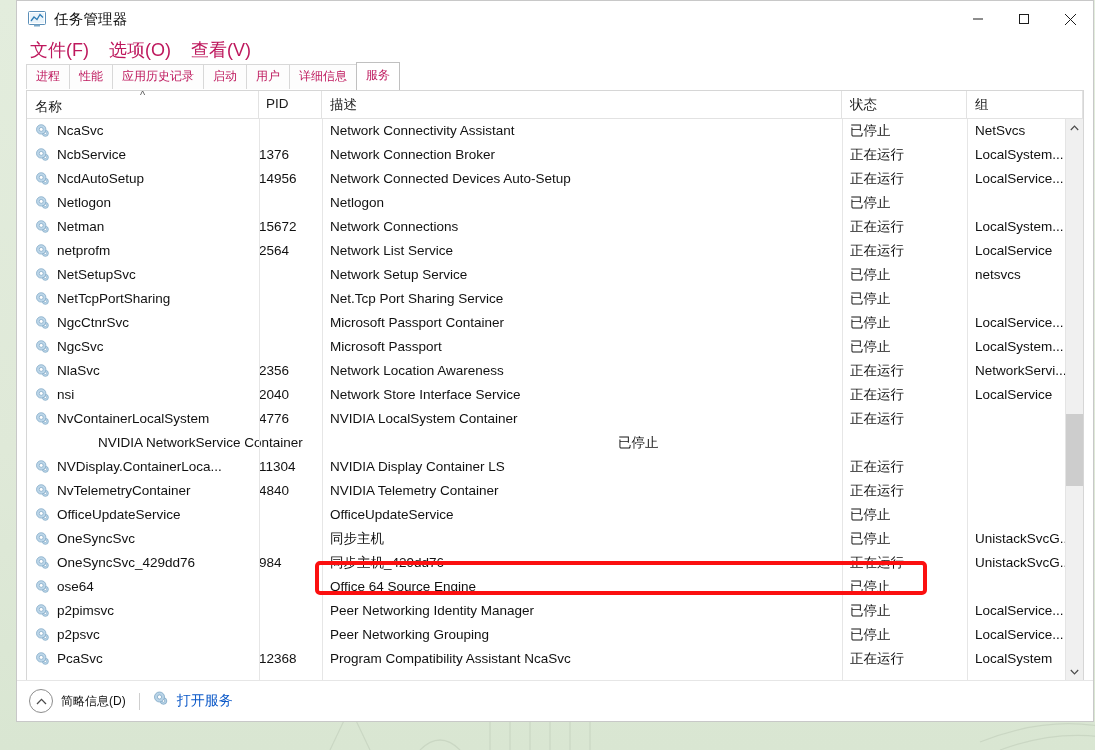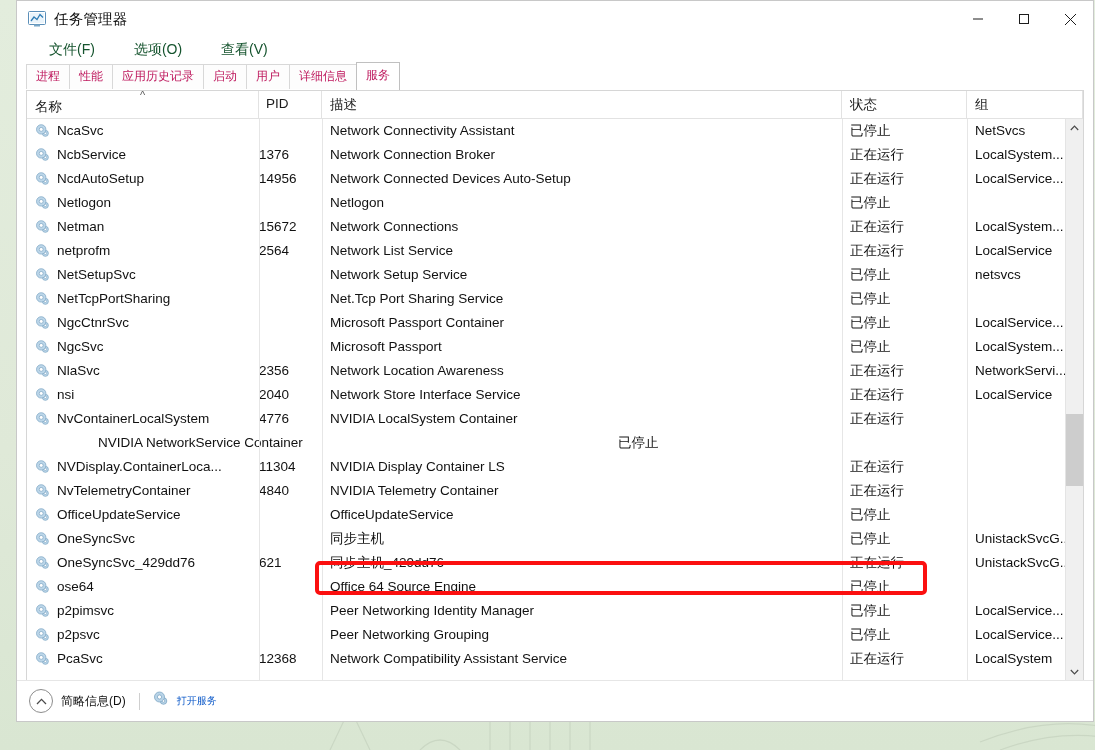--- a/index.html
+++ b/index.html
@@ -79,27 +79,26 @@
   
   #menubar {
     height: 25px;
     min-height: 25px;
     display: flex;
     align-items: center;
     padding-left: 10px;
     background: #ffffff;
   }
   .menuitem {
-    font-size: 14px;
-    color: #14532d;
+    font-size: 18px;
+    color: #be185d;
     padding: 2px 8px 2px 3px;
     margin-right: 9px;
     cursor: default;
     white-space: nowrap;
-    margin-left: 19px;
   }
 
   
   #tabstrip {
     height: 28px;
     min-height: 28px;
     display: flex;
     align-items: flex-end;
     padding-left: 9px;
     background: #ffffff;
@@ -304,21 +303,21 @@
     background: #cfcfcf;
     margin: 0 13px;
   }
   #openservices {
     display: flex;
     align-items: center;
     gap: 7px;
     cursor: pointer;
   }
   #openservices-label {
-    font-size: 10px;
+    font-size: 14px;
     color: #0b58c8;
   }
 </style>
 </head>
 <body>
 
 <div id="desktop">
   <svg class="doodle" viewBox="0 0 1000 60" preserveAspectRatio="none">
     <g stroke="#8d9a88" stroke-width="1.2" fill="none" opacity=".55">
       <path d="M210 60 L230 18 L250 60"></path>
@@ -708,21 +707,21 @@
                 <span class="gear"><svg width="16" height="16" viewBox="0 0 17 16">
                     <g fill="#bcd6e9" stroke="#80a8c5" stroke-width="0.8">
                       <circle cx="11" cy="10.5" r="3.2"></circle>
                       <circle cx="6.6" cy="6.3" r="5"></circle>
                     </g>
                     <circle cx="6.6" cy="6.3" r="2.1" fill="#ffffff" stroke="#80a8c5" stroke-width="0.8"></circle>
                     <circle cx="11" cy="10.5" r="1.25" fill="#ffffff" stroke="#80a8c5" stroke-width="0.7"></circle>
                   </svg></span>
                 <span class="namelabel">OneSyncSvc_429dd76</span>
               </div>
-              <div class="cell c-pid">621</div>
+              <div class="cell c-pid">984</div>
               <div class="cell c-desc">同步主机_429dd76</div>
               <div class="cell c-status">正在运行</div>
               <div class="cell c-group">UnistackSvcG...</div>
             </div>
             <div class="row">
               <div class="cell c-name">
                 <span class="gear"><svg width="16" height="16" viewBox="0 0 17 16">
                     <g fill="#bcd6e9" stroke="#80a8c5" stroke-width="0.8">
                       <circle cx="11" cy="10.5" r="3.2"></circle>
                       <circle cx="6.6" cy="6.3" r="5"></circle>
@@ -777,21 +776,21 @@
                     <g fill="#bcd6e9" stroke="#80a8c5" stroke-width="0.8">
                       <circle cx="11" cy="10.5" r="3.2"></circle>
                       <circle cx="6.6" cy="6.3" r="5"></circle>
                     </g>
                     <circle cx="6.6" cy="6.3" r="2.1" fill="#ffffff" stroke="#80a8c5" stroke-width="0.8"></circle>
                     <circle cx="11" cy="10.5" r="1.25" fill="#ffffff" stroke="#80a8c5" stroke-width="0.7"></circle>
                   </svg></span>
                 <span class="namelabel">PcaSvc</span>
               </div>
               <div class="cell c-pid">12368</div>
-              <div class="cell c-desc">Network Compatibility Assistant Service</div>
+              <div class="cell c-desc">Program Compatibility Assistant NcaSvc</div>
               <div class="cell c-status">正在运行</div>
               <div class="cell c-group">LocalSystem</div>
             </div>
           </div>
       </div>
 
       <div id="vscroll">
         <div class="sbbtn">
           <svg width="9" height="6" viewBox="0 0 9 6">
               <polyline points="0.8,5 4.5,1.2 8.2,5" fill="none" stroke="#4a4a4a" stroke-width="1.2"></polyline>

